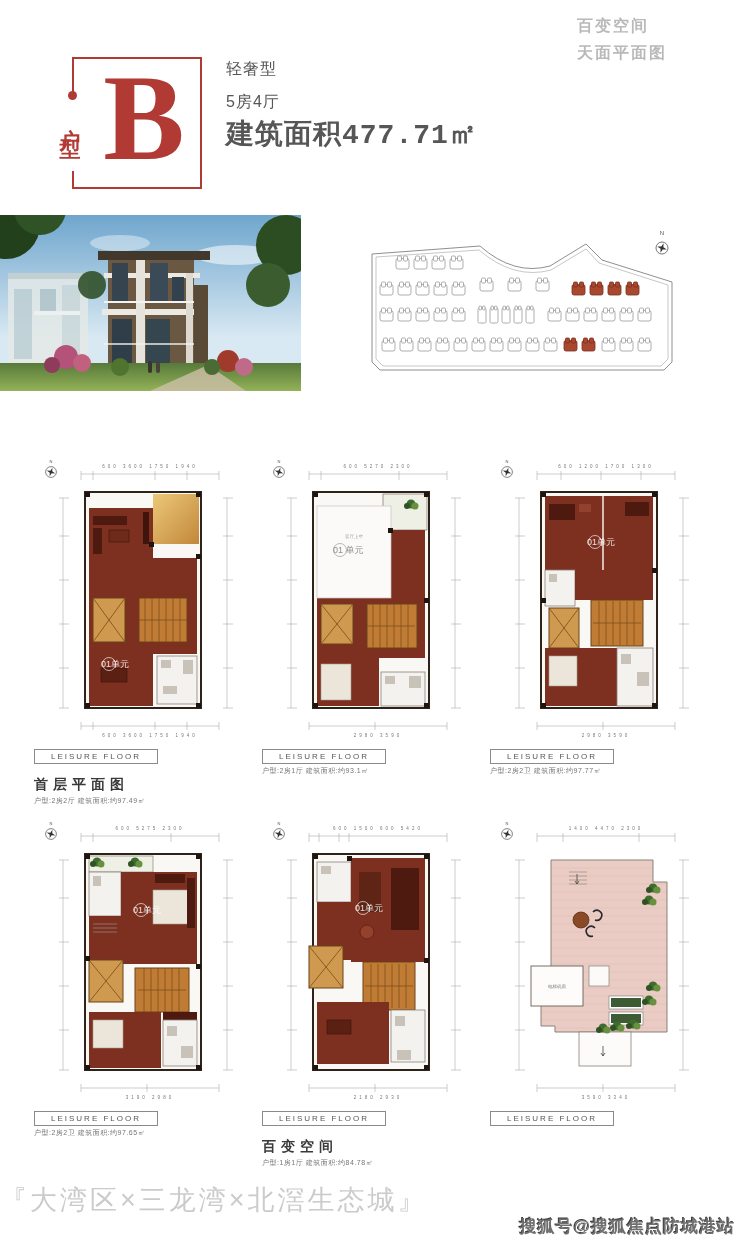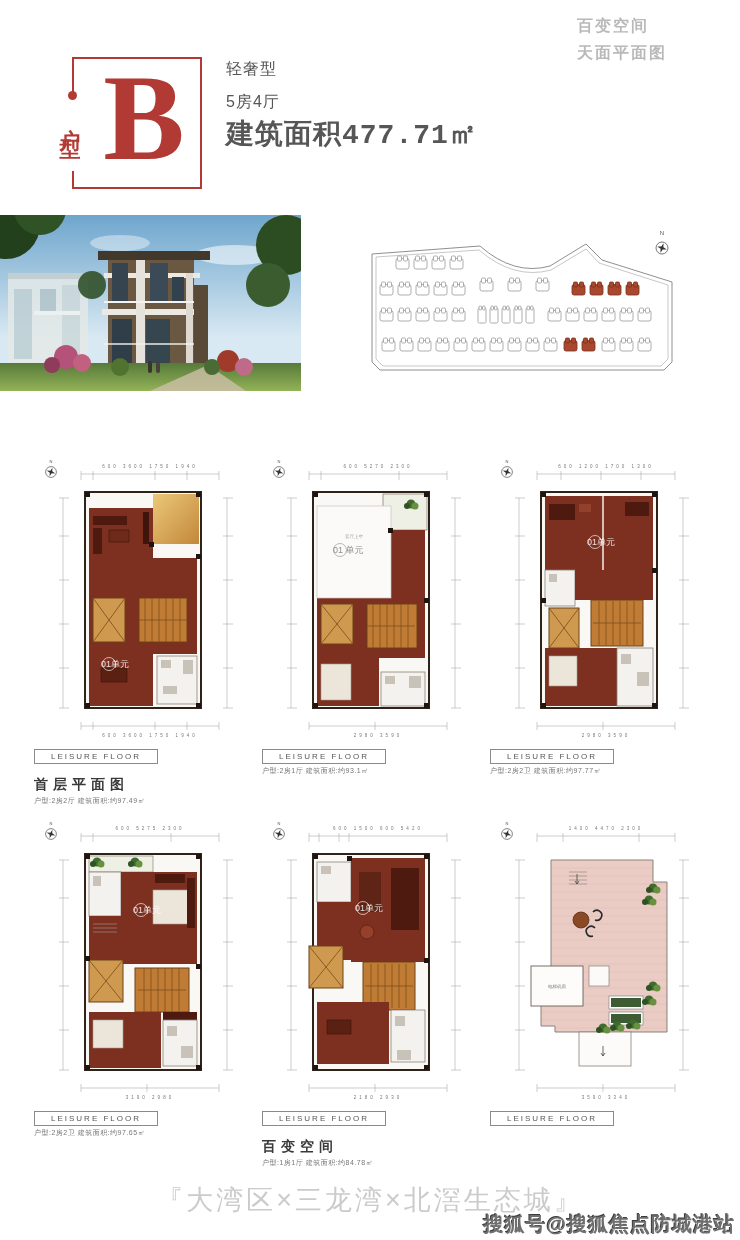--- a/index.html
+++ b/index.html
@@ -30,23 +30,23 @@
   .plans{position:absolute;left:34px;top:458px;width:676px;
     display:grid;grid-template-columns:repeat(3,1fr);column-gap:6px;row-gap:14px;}
   .cell{width:222px;}
   .cell svg.plan{display:block;width:222px;height:285px;}
   .caption{margin-top:2px;}
   .leisure{display:inline-block;border:1px solid #8a8a8a;padding:2px 16px;
     font-size:8px;letter-spacing:2px;color:#555;}
   .ptitle{font-size:14px;font-weight:bold;color:#3a3a3a;letter-spacing:5px;margin-top:12px;}
   .psub{font-size:7px;color:#767676;letter-spacing:.5px;margin-top:2px;min-height:8px;}
   
-  .footer-slogan{position:absolute;left:0;top:1182px;width:740px;text-align:center;
+  .footer-slogan{position:absolute;left:0;top:1182px;width:740px;
     font-size:27px;color:#cbcbcb;letter-spacing:3px;font-weight:500;}
-  .watermark{position:absolute;right:5px;bottom:2px;font-size:20px;font-weight:bold;
+  .watermark{position:absolute;right:5px;bottom:2px;font-size:17px;font-weight:bold;
     color:#6f6f6f;letter-spacing:1px;
     text-shadow:1px 1px 0 #ffffff,-1px -1px 0 #3c3c3c;}
   .hidden-defs{position:absolute;width:0;height:0;}
 </style>
 </head>
 <body>
 
 <svg class="hidden-defs" aria-hidden="true">
   <defs>
     <g id="compass">

